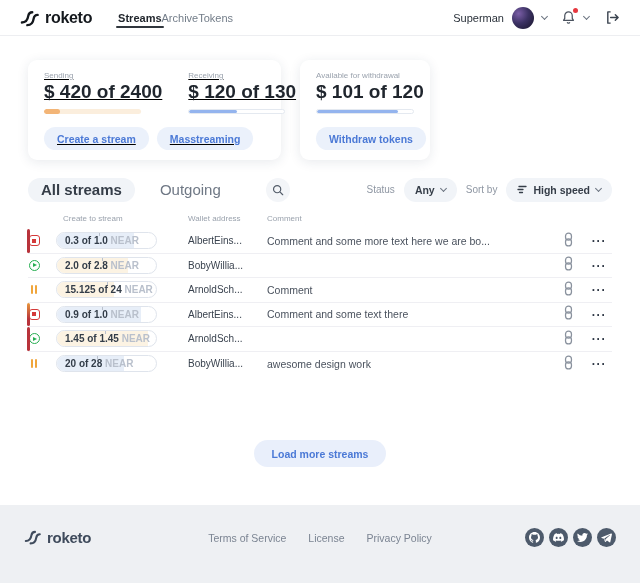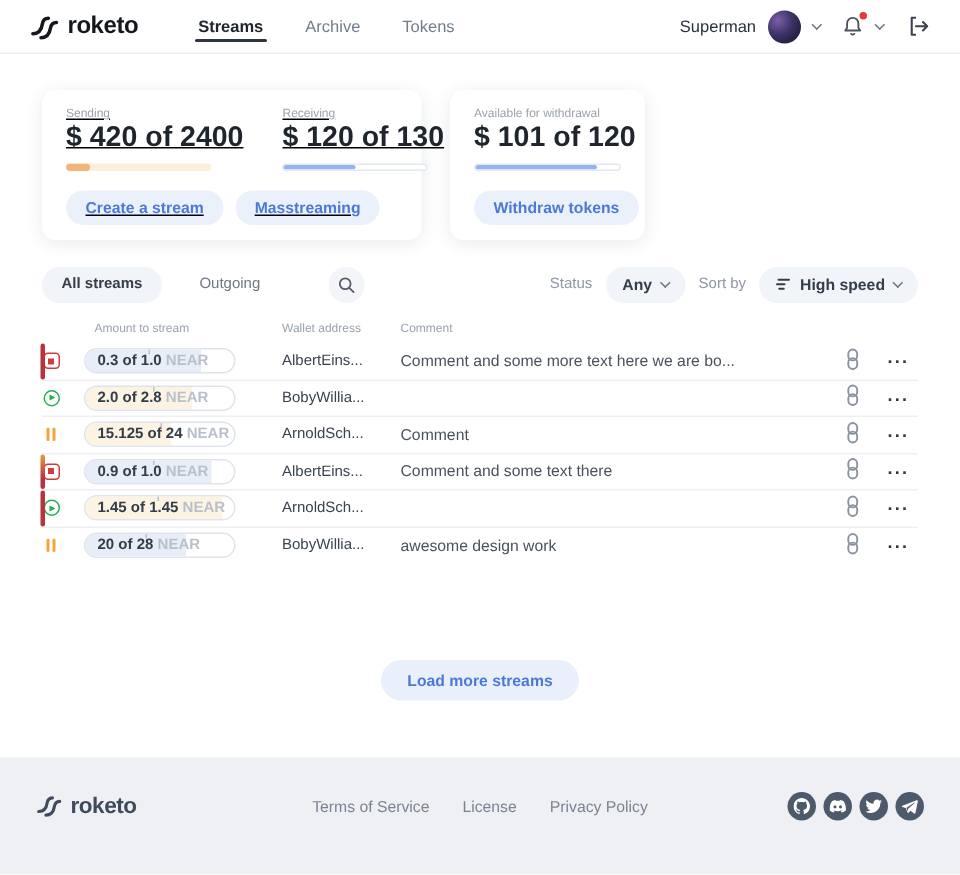--- a/index.html
+++ b/index.html
@@ -6,21 +6,21 @@
   html,body { background:#fff; }
   body { font-family:"Liberation Sans", sans-serif; }
   #app { position:relative; width:640px; height:583px; background:#fff; overflow:hidden; }
 
   
   .header { position:absolute; top:0; left:0; right:0; height:36px; background:#fff;
             border-bottom:1px solid #edeef1; display:flex; align-items:center; padding:0 20px; }
   .brand { display:flex; align-items:center; gap:5px; }
   .brand-text { font-size:16px; font-weight:700; color:#14181d; letter-spacing:-0.3px; }
   .nav { display:flex; align-items:center; margin-left:26px; height:36px; }
-  .nav-item { position:relative; font-size:11px; color:#737d89; margin:0 14px; height:20px;
+  .nav-item { position:relative; font-size:11px; color:#737d89; margin:0 0; height:20px;
               display:flex; align-items:center; cursor:pointer; }
   .nav-item.active { color:#21262d; font-weight:700; }
   .nav-item.active::after { content:""; position:absolute; left:-2px; right:-2px; bottom:0;
               height:2px; background:#30363d; border-radius:2px; }
   .header-right { margin-left:auto; display:flex; align-items:center; gap:8px; }
   .user-name { font-size:11px; color:#2a313a; }
   .avatar { width:22px; height:22px; border-radius:50%;
             background:radial-gradient(circle at 30% 30%, #7b5ea7 0%, #3c3264 45%, #151226 100%); }
   .chev { width:5px; height:5px; border-right:1.4px solid #6b7480; border-bottom:1.4px solid #6b7480;
           transform:rotate(45deg); margin-top:-3px; }
@@ -41,21 +41,21 @@
   .bar-track-light { background:#fff; border:1px solid #e4e9f0; }
   .bar-fill { position:absolute; left:0; top:0; bottom:0; border-radius:3px; }
   .btn-row { display:flex; gap:8px; margin-top:13px; }
   .pill-btn { height:23px; padding:0 13px; display:inline-flex; align-items:center; justify-content:center;
               background:#ebf1fb; color:#4b79d6; font-size:10.5px; font-weight:700;
               border:none; border-radius:14px; cursor:pointer; white-space:nowrap; }
 
   
   .filters { position:absolute; top:177px; left:28px; right:28px; height:25px;
              display:flex; align-items:center; }
-  .ftab { font-size:10px; color:#6f7885; padding:0 13px; height:24px; display:flex;
+  .ftab { font-size:15px; color:#6f7885; padding:0 13px; height:24px; display:flex;
           align-items:center; border-radius:13px; cursor:pointer; }
   .ftab.active { background:#f1f4f8; color:#353d48; font-weight:700; }
   .search-btn { width:24px; height:24px; border-radius:50%; background:#f3f5f8; border:none;
                 display:flex; align-items:center; justify-content:center; margin-left:32px; cursor:pointer; }
   .filters-right { margin-left:auto; display:flex; align-items:center; gap:9px; }
   .flabel { font-size:10px; color:#8f97a3; }
   .fselect { height:24px; padding:0 11px; background:#f1f4f8; border-radius:13px; border:none;
              display:flex; align-items:center; gap:6px; font-size:10.5px; font-weight:700;
              color:#353d48; cursor:pointer; }
 
@@ -205,21 +205,21 @@
           <path d="M2 1.5 h7 M1 4.5 h5 M2.5 7.5 h3" stroke="#353d48" stroke-width="1.3" stroke-linecap="round"></path>
         </svg>
         <span>High speed</span>
         <span class="chev"></span>
       </button>
     </div>
   </div>
 
   <div class="table">
     <div class="thead">
-      <div class="c1">Amount to stream</div>
+      <div class="c1">Create to stream</div>
       <div>Wallet address</div>
       <div>Comment</div>
     </div>
     <div class="rows" id="rows">
         <div class="row">
           <span class="accent" style="background:#b8333b;"></span>
           <div class="sicon">
             <span class="stop-icon">
               <i></i>
             </span>

